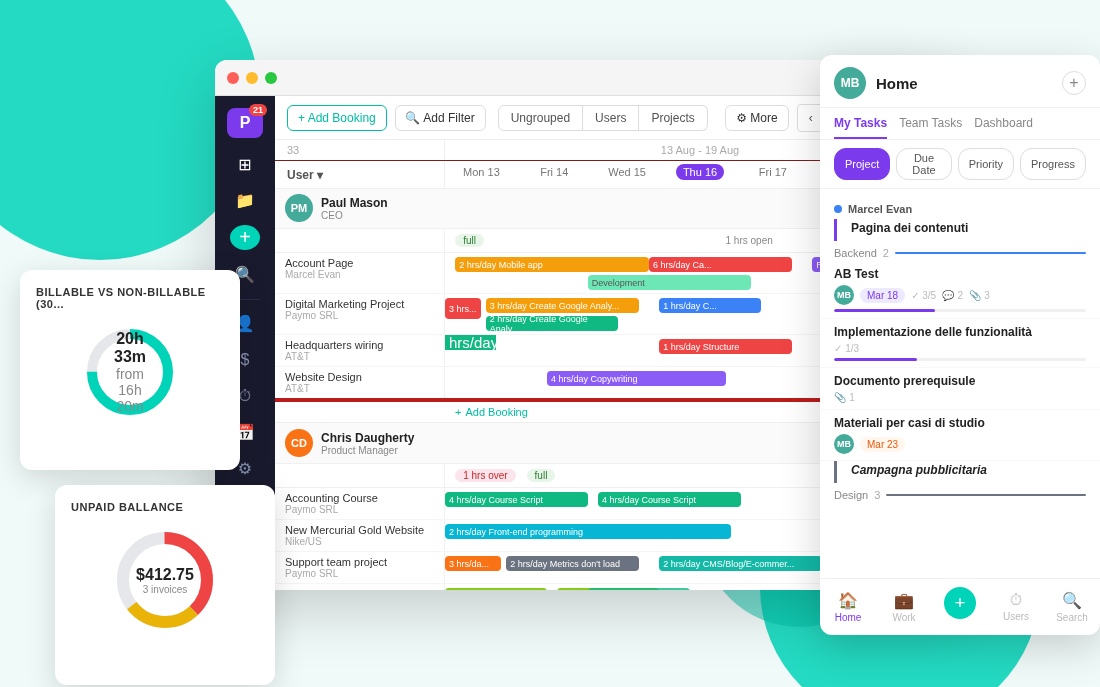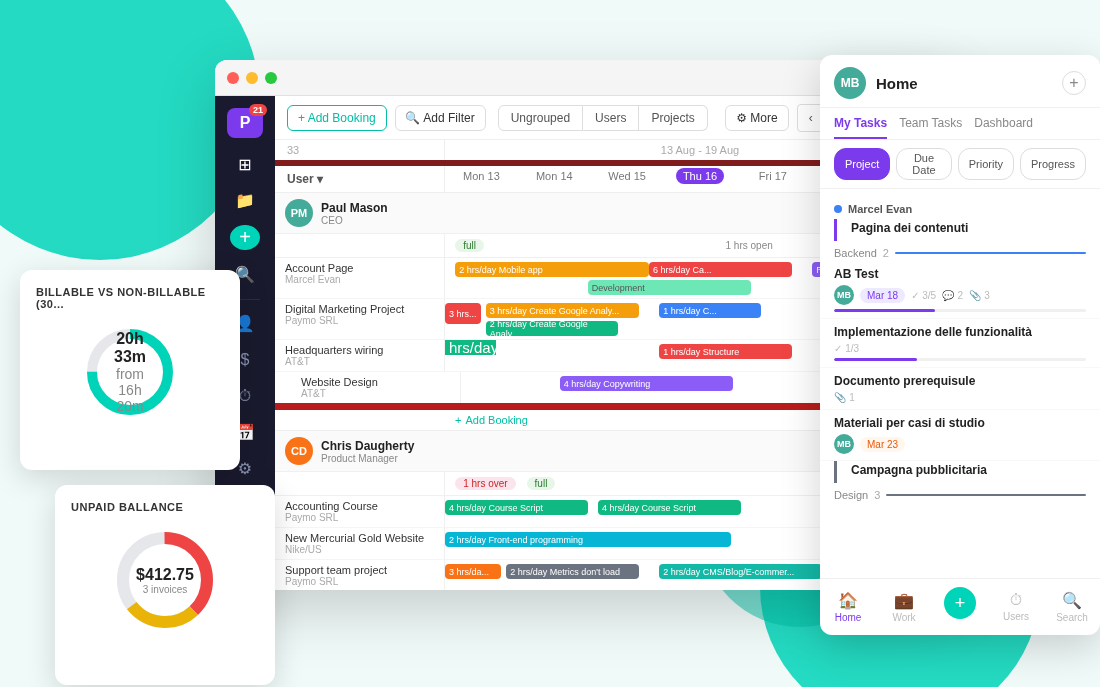--- a/index.html
+++ b/index.html
@@ -696,34 +696,34 @@
       </button>
       <button class="nav-btn">‹</button>
       <button class="today-btn">
         <span>◇ Today</span>
       </button>
       <button class="nav-btn">›</button>
     </div>
 
     <div class="calendar-area">
 
-      <div style="display:flex; border-bottom:6px solid #7f1d1d; background:#fff; position:sticky; top:0; z-index:5;">
+      <div style="display:flex; border-bottom:1px solid #7f1d1d; background:#fff; position:sticky; top:0; z-index:5;">
         <div style="width:170px; min-width:170px; border-right:1px solid #eee; padding:4px 12px; font-size:11px; color:#aaa;">
           <span>33</span>
         </div>
         <div style="flex:1; text-align:center; font-size:11px; color:#aaa; padding:4px 0;">
           <span>13 Aug - 19 Aug</span>
         </div>
       </div>
 
       <div style="display:flex; border-bottom:1px solid #eee; background:#fff; position:sticky; top:22px; z-index:5;justify-content:flex-end;">
         <div style="width:170px; min-width:170px; border-right:1px solid #eee; padding:6px 12px; font-size:12px; font-weight:600; color:#555;">User ▾</div>
         <div style="flex:1; display:flex;">
           <div class="day-header"><span class="day-label">Mon 13</span></div>
-          <div class="day-header"><span class="day-label">Mon 14</span></div>
+          <div class="day-header"><span class="day-label">Fri 14</span></div>
           <div class="day-header"><span class="day-label">Wed 15</span></div>
           <div class="day-header today"><span class="day-label">Thu 16</span></div>
           <div class="day-header"><span class="day-label">Fri 17</span></div>
           <div class="day-header"><span class="day-label">Sat 18</span></div>
           <div class="day-header"><span class="day-label">Sun 19</span></div>
         </div>
       </div>
 
       <div class="user-section">
         <div class="user-header-row">
@@ -773,21 +773,21 @@
           <div class="project-label" style="width:170px; min-width:170px;">
             <div class="project-name">Headquarters wiring</div>
             <div class="project-client">AT&amp;T</div>
           </div>
           <div style="flex:1; position:relative; height:26px; display:flex; align-items:center;">
             <div style="position:absolute; left:0%; top:0; width:10%; height:15px; background:#10b981; border-radius:0; font-size:15px; color:#fff; display:flex; align-items:center; padding:0 4px; overflow:hidden;">3 hrs/day So...</div>
             <div style="position:absolute; left:42%; top:4px; width:26%; height:15px; background:#ef4444; border-radius:4px; font-size:9px; color:#fff; display:flex; align-items:center; padding:0 4px; overflow:hidden;">1 hrs/day Structure</div>
           </div>
         </div>
 
-        <div style="display:flex; border-bottom:7px solid #b91c1c;padding-left:16px;">
+        <div style="display:flex; border-bottom:4px solid #b91c1c;">
           <div class="project-label" style="width:170px; min-width:170px;">
             <div class="project-name">Website Design</div>
             <div class="project-client">AT&amp;T</div>
           </div>
           <div style="flex:1; position:relative; height:26px; display:flex; align-items:center;">
             <div style="position:absolute; left:20%; top:4px; width:35%; height:15px; background:#8b5cf6; border-radius:4px; font-size:9px; color:#fff; display:flex; align-items:center; padding:0 4px; overflow:hidden;">4 hrs/day Copywriting</div>
           </div>
         </div>
 
         <div class="add-booking-row">
@@ -928,21 +928,21 @@
     </div>
 
     <div class="task-item">
       <div class="task-item-title">Materiali per casi di studio</div>
       <div class="task-item-meta">
         <div class="task-panel-avatar" style="width:20px; height:20px; font-size:9px; background:#4a9;">MB</div>
         <span class="task-badge task-badge-orange">Mar 23</span>
       </div>
     </div>
 
-    <div style="padding: 2px 14px 6px; font-size:12px; font-weight:700; color:#222; border-left:3px solid #6b7280; margin:0 4px 4px 14px;">
+    <div style="padding: 2px 14px 6px; font-size:12px; font-weight:700; color:#222; border-left:3px solid #6b7280; margin:0 4px 4px 14px;font-style:italic;">
       <span>Campagna pubblicitaria</span>
     </div>
     <div style="padding:2px 14px; display:flex; align-items:center; gap:6px;">
       <span style="font-size:11px; color:#888;">Design</span>
       <span style="font-size:11px; color:#aaa;">3</span>
       <div style="flex:1; height:2px; background:#6b7280; border-radius:2px;"></div>
     </div>
   </div>
 
   <div class="task-bottom-nav">

